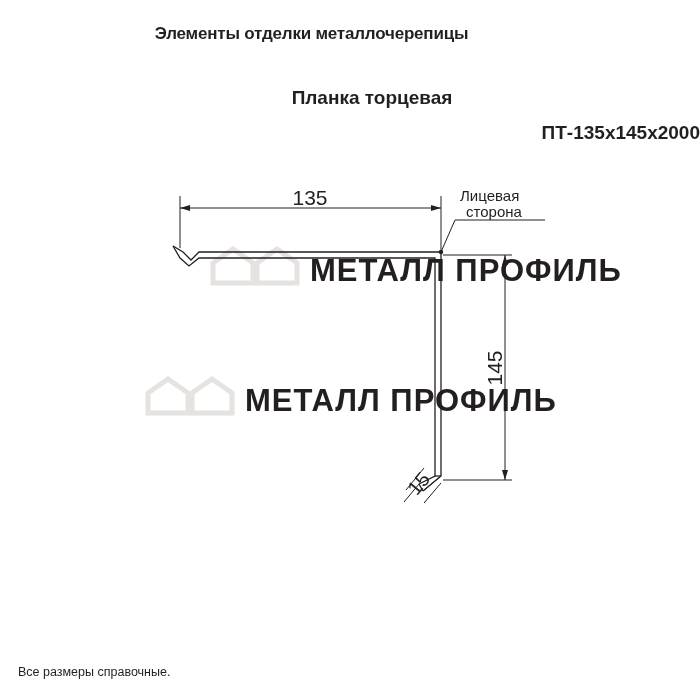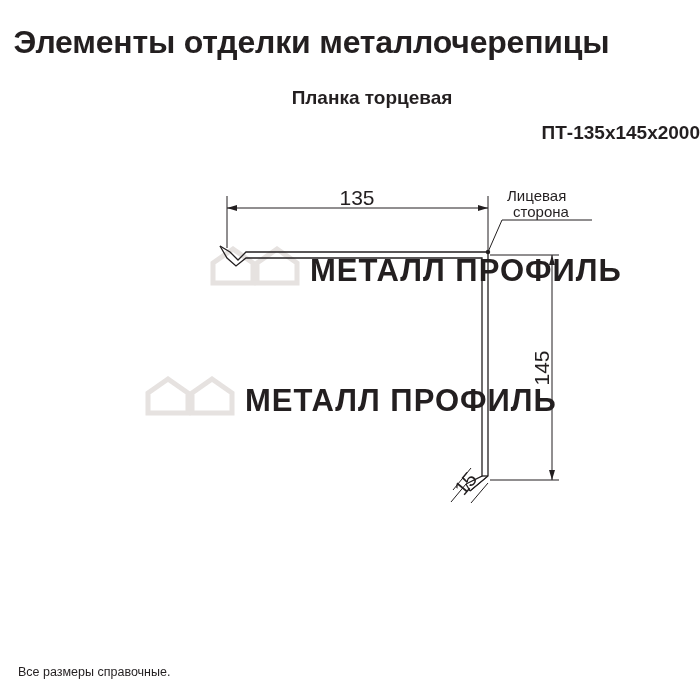--- a/index.html
+++ b/index.html
@@ -23,21 +23,21 @@
     width: 700px;
     height: 700px;
   }
 
   .title-main {
     position: absolute;
     left: 0;
     top: 24px;
     width: 623px;
     text-align: center;
-    font-size: 32px;
+    font-size: 17px;
     font-weight: bold;
     letter-spacing: -0.2px;
   }
 
   .title-sub {
     position: absolute;
     left: 0;
     top: 87px;
     width: 700px;
     text-align: center;
@@ -55,21 +55,20 @@
     font-size: 19px;
     font-weight: bold;
   }
 
   .drawing {
     position: absolute;
     left: 0;
     top: 150px;
     width: 572px;
     height: 420px;
-    margin-left: 47px;
   }
 
   .watermark {
     position: absolute;
     left: 0;
     top: 150px;
     width: 700px;
     height: 420px;
     pointer-events: none;
   }

